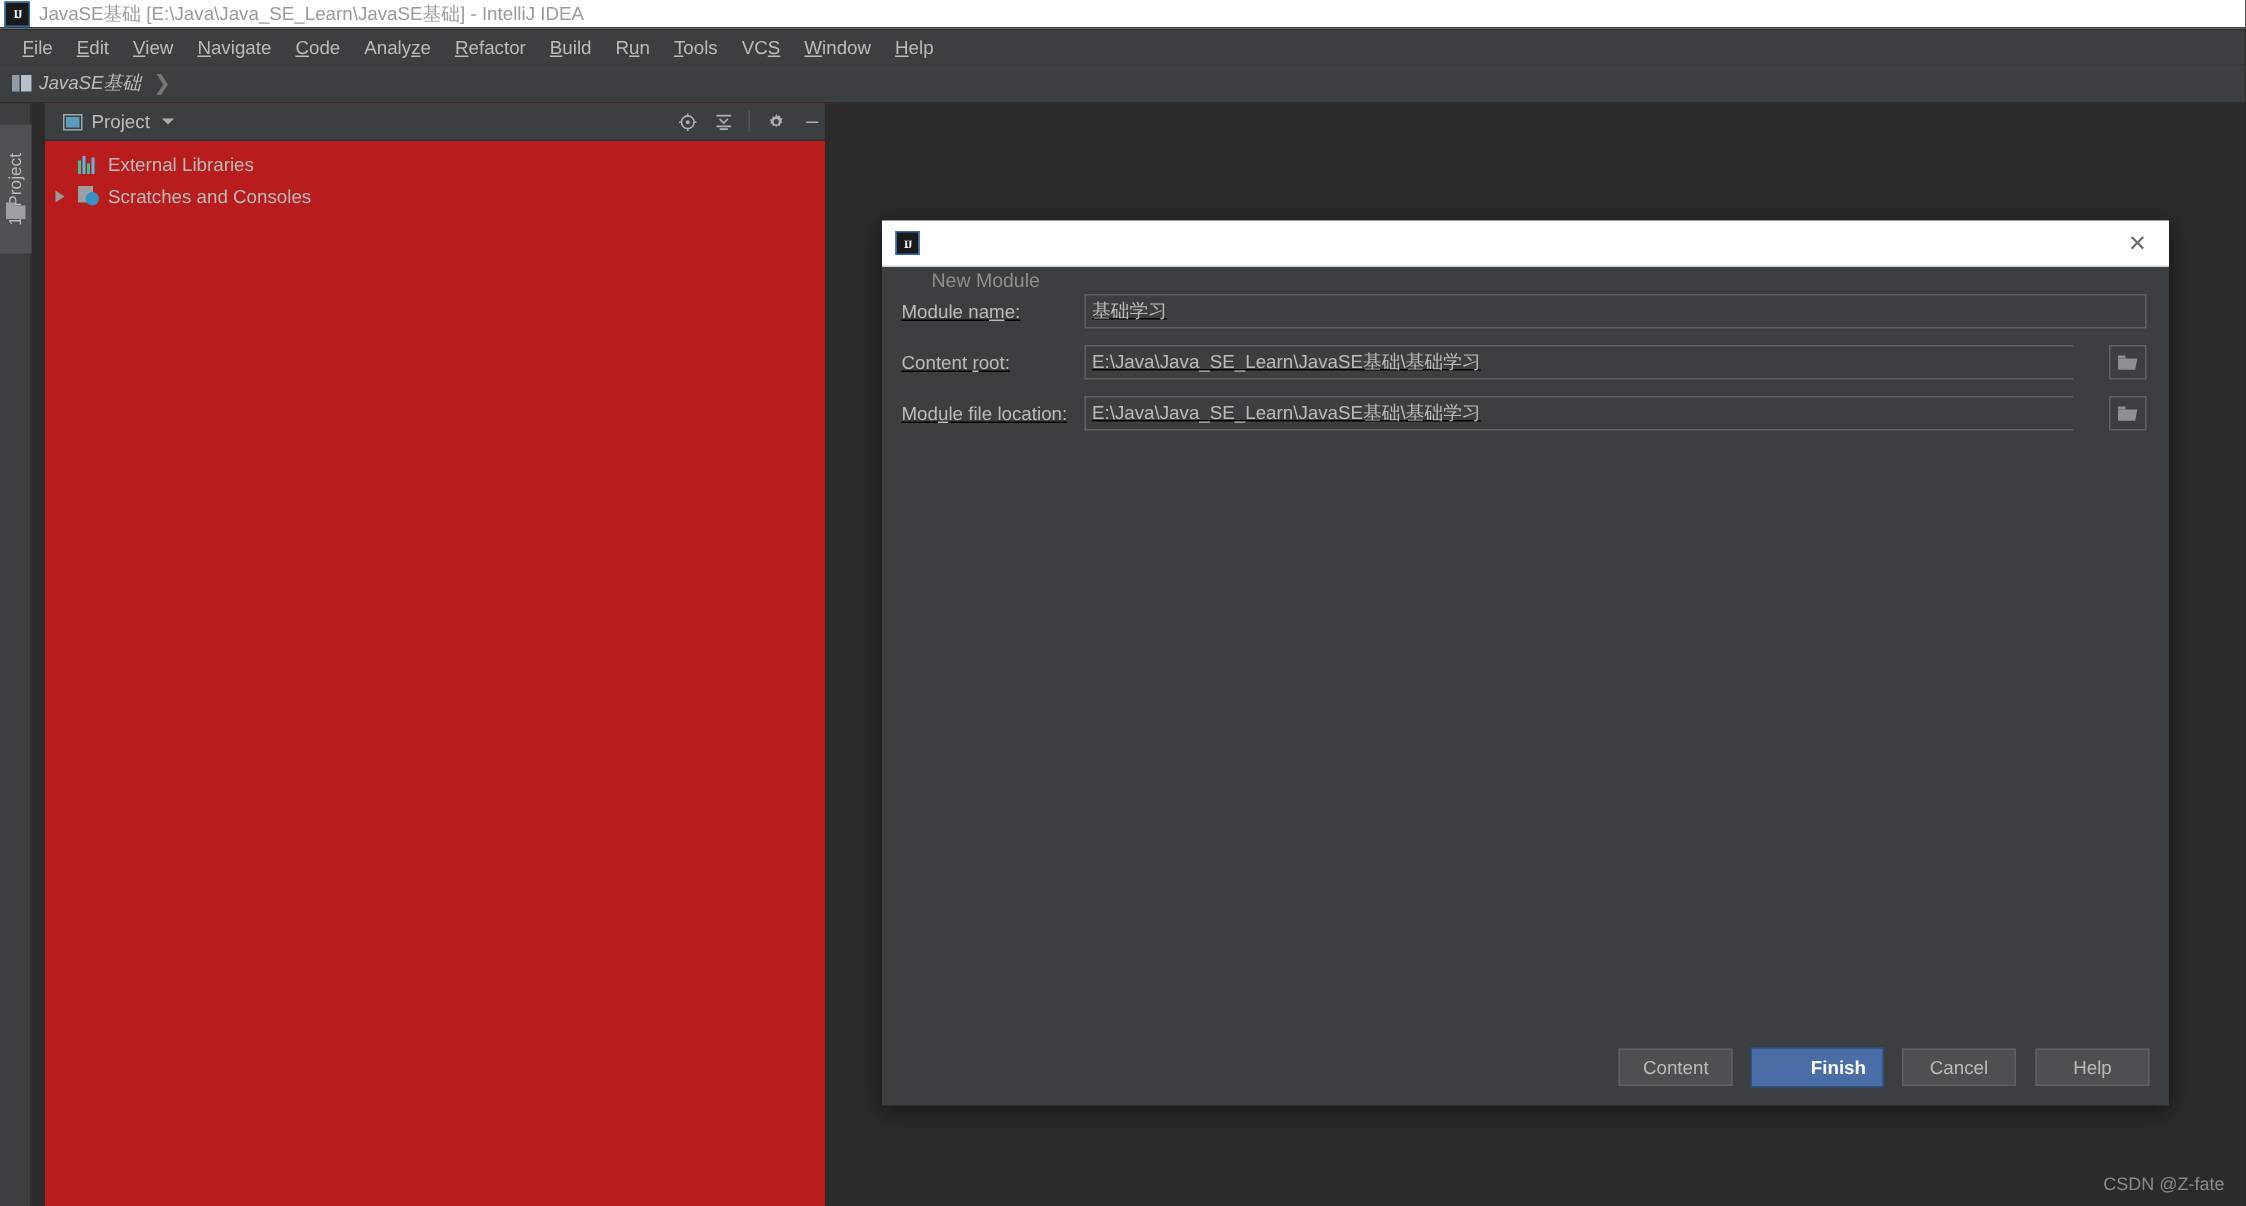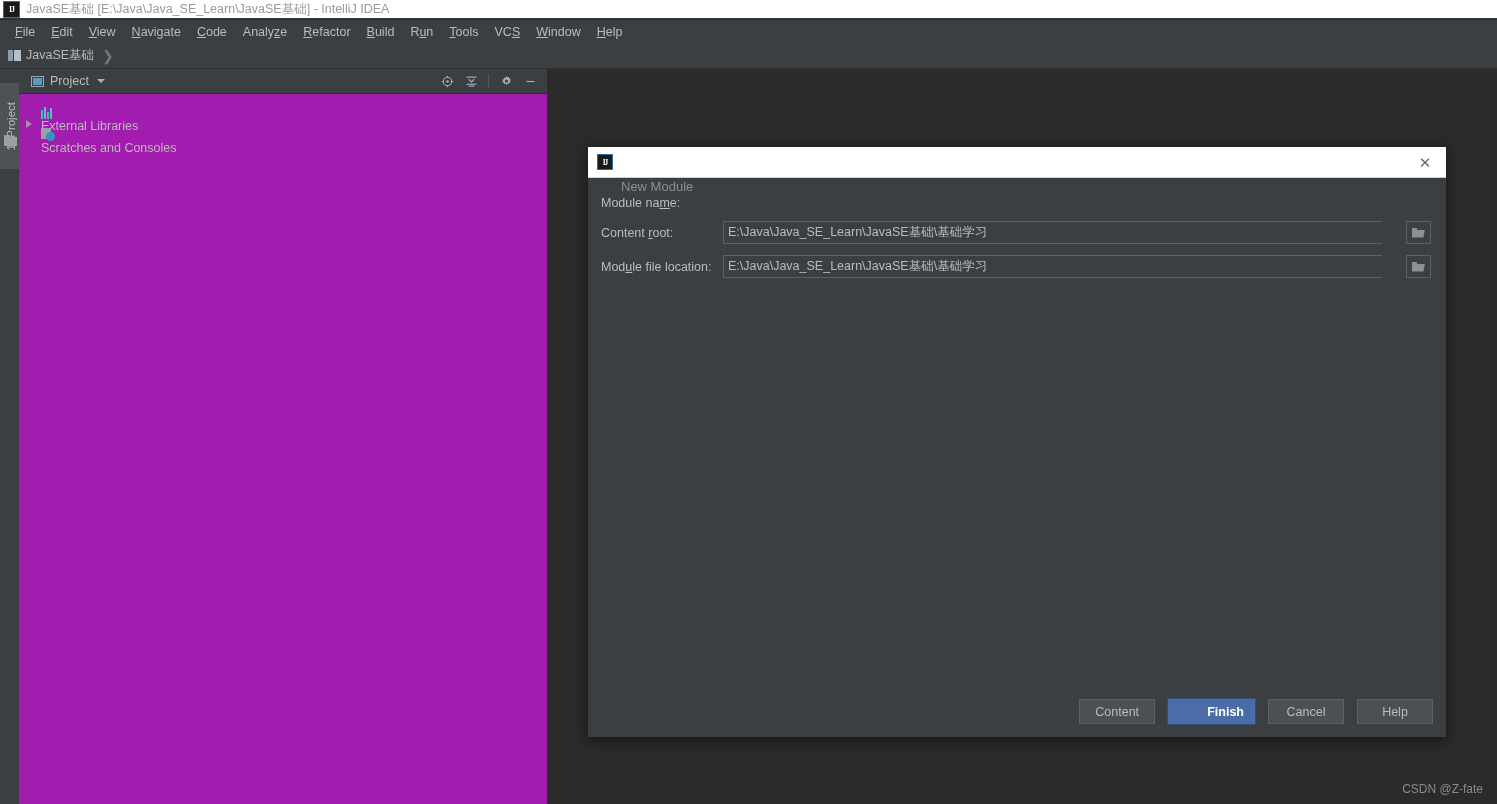--- a/index.html
+++ b/index.html
@@ -86,20 +86,21 @@
     align-items: center;
     padding-left: 8px;
     box-sizing: border-box;
   }
   .crumb {
     display: flex;
     align-items: center;
     color: #bbbbbb;
     font-size: 12.5px;
     white-space: nowrap;
+    font-style: italic;
   }
   .crumb-icon {
     width: 13px; height: 13px;
     margin-right: 5px;
     position: relative;
     flex: 0 0 auto;
   }
   .crumb-icon::before {
     content: "";
     position: absolute;
@@ -163,23 +164,23 @@
     content: "";
     position: absolute;
     left: 0; top: 2px;
     width: 13px; height: 9px;
     background: #9aa0a6;
   }
 
   
   .tool-window {
     position: absolute;
-    left: 19px; top: 69px;
+    left: 30px; top: 69px;
     width: 529px; height: 735px;
-    background: #a21caf;
+    background: #b91c1c;
     border-right: 1px solid #2e2e2e;
     box-sizing: border-box;
   }
   .tw-header {
     position: relative;
     height: 25px;
     background: #3c3f41;
     border-bottom: 1px solid #2e2e2e;
     display: flex;
     align-items: center;
@@ -235,27 +236,26 @@
     margin: 0 4px;
   }
 
   
   .tree {
     padding-top: 5px;
     font-size: 12.5px;
   }
   .tree-row {
     display: flex;
-    align-items: flex-start;
+    align-items: center;
     height: 21px;
     padding-left: 22px;
     color: #bbbbbb;
     cursor: default;
     white-space: nowrap;
-    flex-direction: column;
   }
   .tree-arrow {
     width: 0; height: 0;
     border-top: 4.5px solid transparent;
     border-bottom: 4.5px solid transparent;
     border-left: 6px solid #9a9a9a;
     margin-left: -15px;
     margin-right: 9px;
     flex: 0 0 auto;
   }
@@ -356,20 +356,21 @@
     justify-content: center;
     color: #6b6b6b;
     font-size: 15px;
     cursor: default;
     line-height: 1;
   }
 
   .dlg-body {
     position: relative;
     height: 559px;
+    text-decoration: underline;
   }
   .form {
     padding: 18px 15px 0 13px;
   }
   .form-row {
     display: flex;
     align-items: center;
     margin-bottom: 11px;
   }
   .form-label {
@@ -579,20 +580,21 @@
       <span class="dlg-ij-icon">IJ</span>
       <span class="dlg-title">New Module</span>
       <span class="dlg-close">✕</span>
     </div>
 
     <div class="dlg-body">
       <div class="form">
 
         <div class="form-row">
           <div class="form-label"><span>Module na</span><span class="mn">m</span><span>e:</span></div>
+          <div class="field">基础学习</div>
         </div>
 
         <div class="form-row">
           <div class="form-label"><span>Content </span><span class="mn">r</span><span>oot:</span></div>
           <div class="field-combo">
             <div class="field">E:\Java\Java_SE_Learn\JavaSE基础\基础学习</div>
             <div class="browse-btn">
                 <span class="folder-glyph"></span>
               </div>
           </div>

